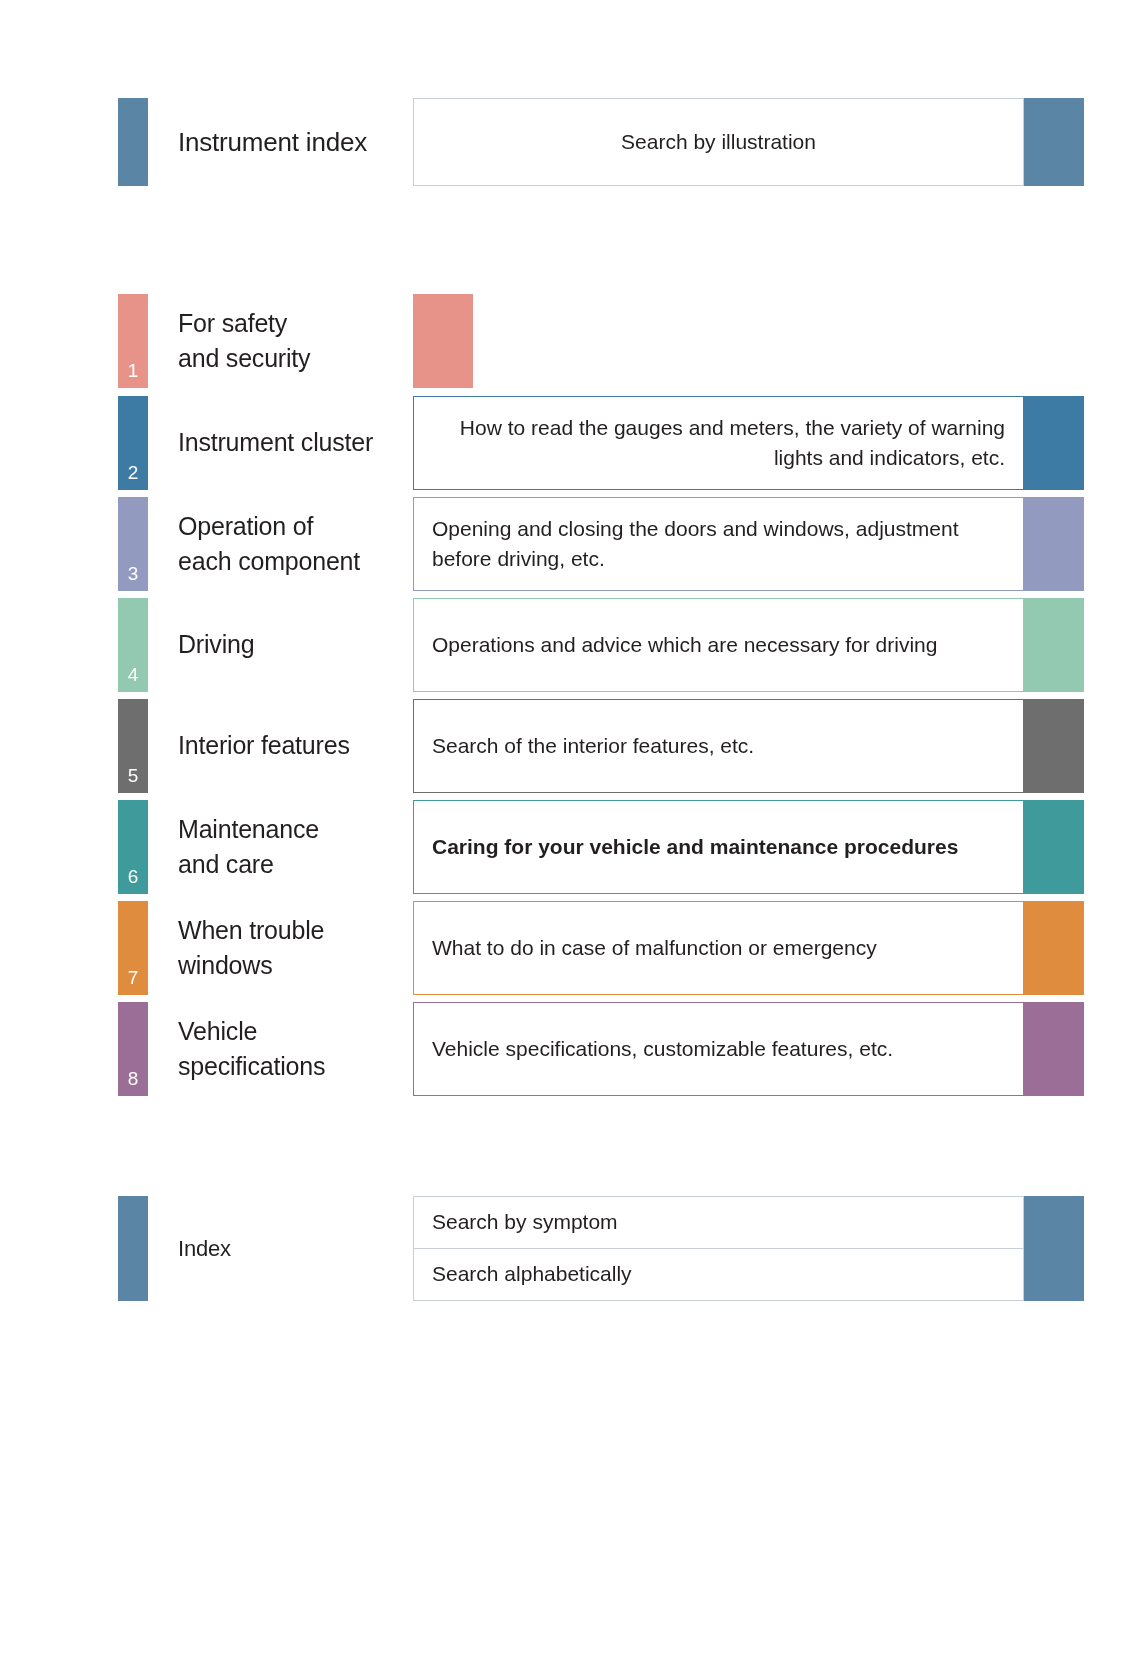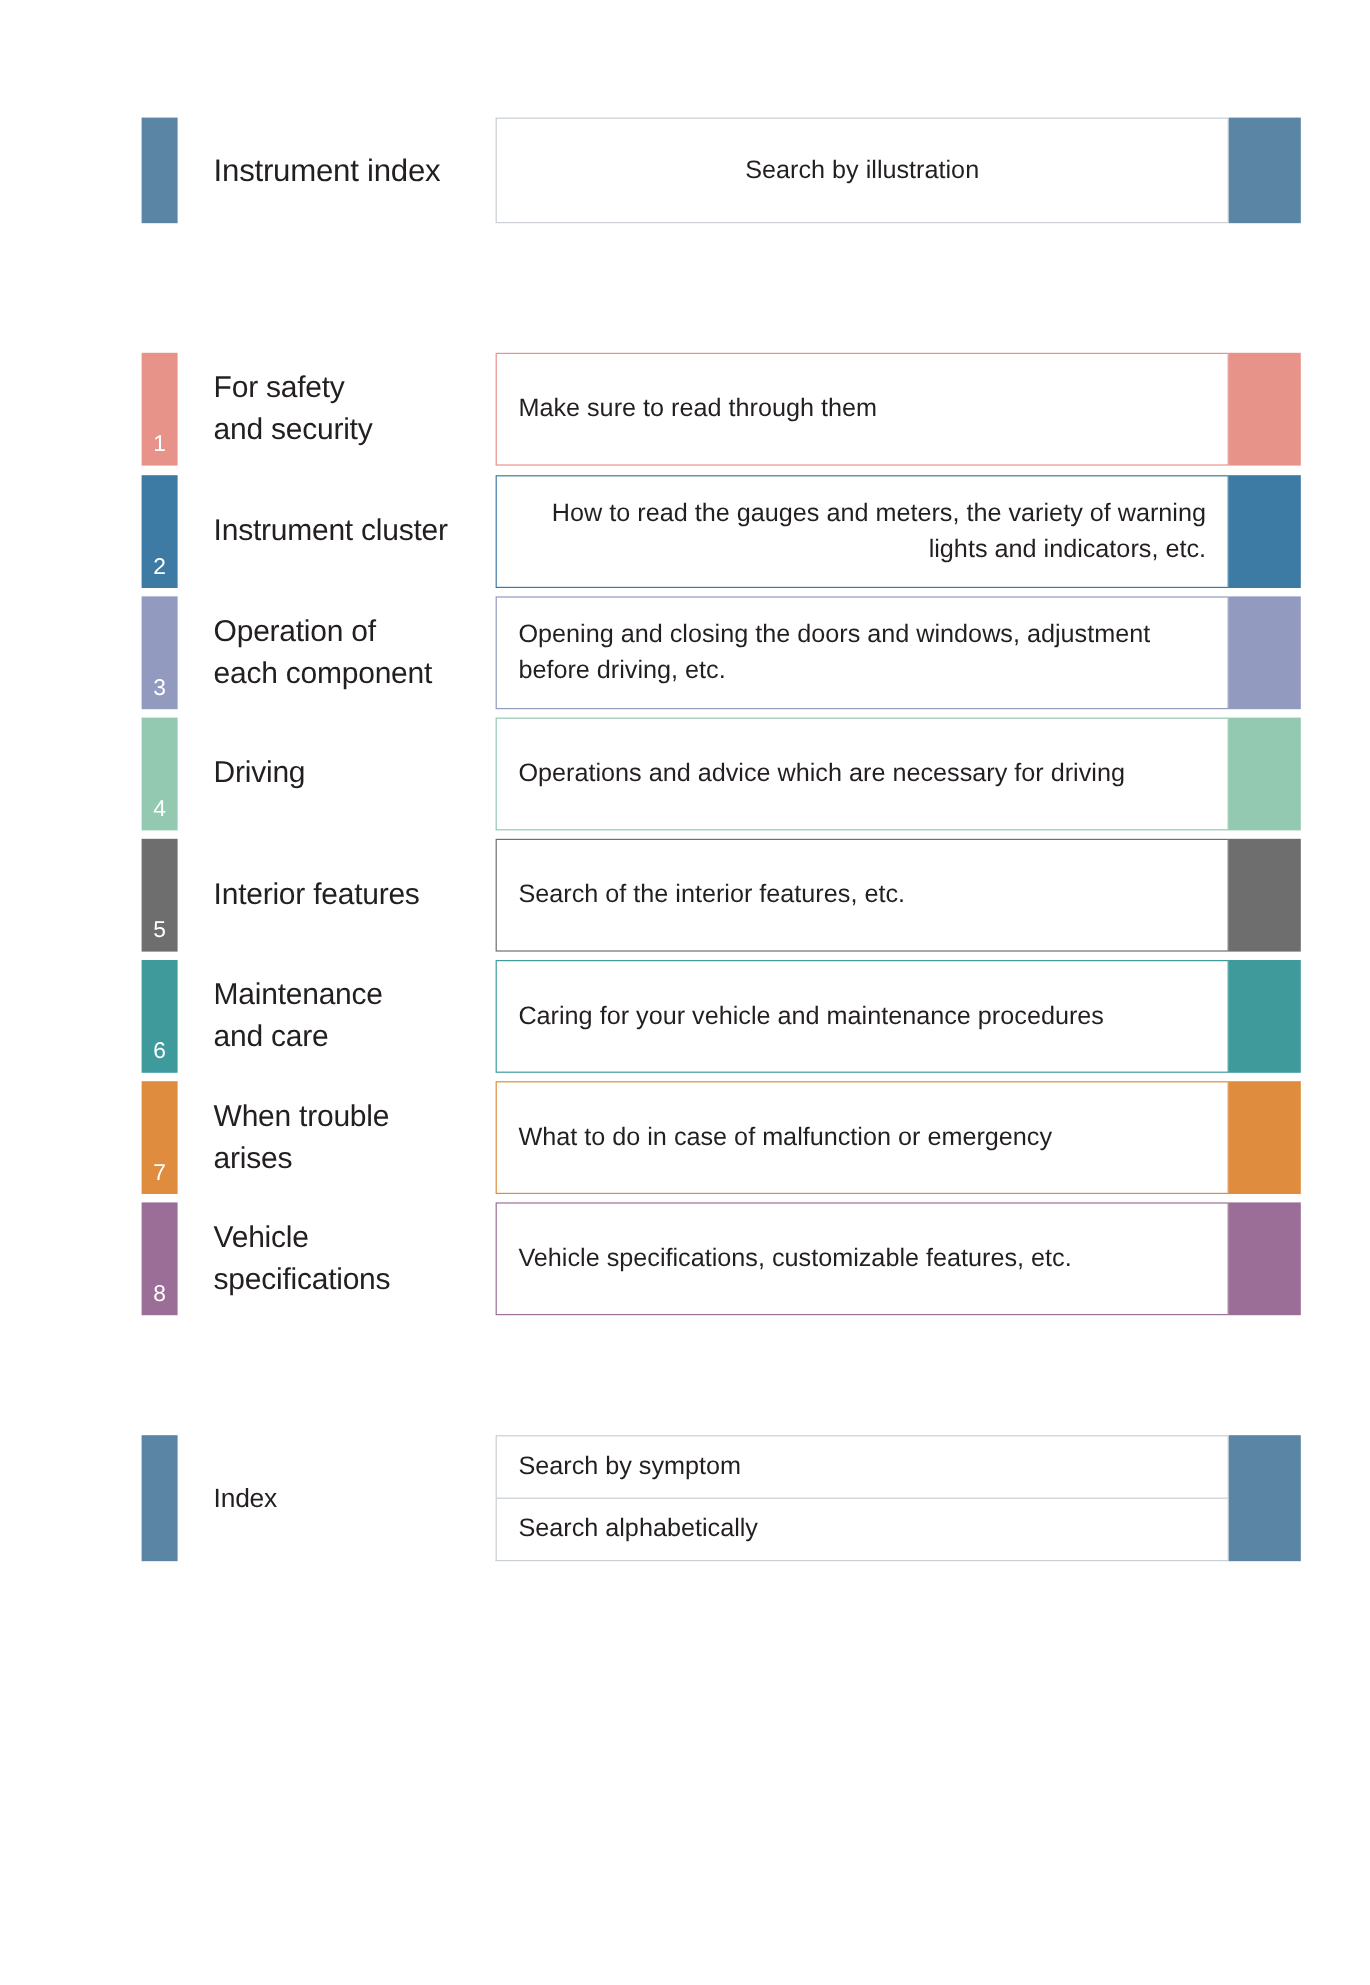--- a/index.html
+++ b/index.html
@@ -123,21 +123,20 @@
 
   <div class="chapters" id="chapters">
       <div class="row ch" style="top: 294px; height: 94px;">
         <div class="chip" style="background: rgb(232, 147, 138);">
           <span class="num">1</span>
         </div>
         <div class="title">
           <span class="line">For safety</span>
           <span class="line">and security</span>
         </div>
-        <div class="desc" style="border-color: rgb(232, 147, 138);">Make sure to read through them</div>
         <div class="endchip" style="background: rgb(232, 147, 138);"></div>
       </div>
       <div class="row ch" style="top: 396px; height: 94px;">
         <div class="chip" style="background: rgb(61, 123, 165);">
           <span class="num">2</span>
         </div>
         <div class="title">
           <span class="line">Instrument cluster</span>
         </div>
         <div class="desc" style="border-color: rgb(61, 123, 165); text-align: right;">How to read the gauges and meters, the variety of warning lights and indicators, etc.</div>
@@ -175,30 +174,30 @@
         <div class="endchip" style="background: rgb(110, 110, 110);"></div>
       </div>
       <div class="row ch" style="top: 800px; height: 94px;">
         <div class="chip" style="background: rgb(63, 154, 156);">
           <span class="num">6</span>
         </div>
         <div class="title">
           <span class="line">Maintenance</span>
           <span class="line">and care</span>
         </div>
-        <div class="desc" style="border-color: rgb(63, 154, 156);">Caring for your vehicle and maintenance procedures</div>
+        <div class="desc" style="border-color: rgb(63, 154, 156); font-weight: bold;">Caring for your vehicle and maintenance procedures</div>
         <div class="endchip" style="background: rgb(63, 154, 156);"></div>
       </div>
       <div class="row ch" style="top: 901px; height: 94px;">
         <div class="chip" style="background: rgb(224, 140, 62);">
           <span class="num">7</span>
         </div>
         <div class="title">
           <span class="line">When trouble</span>
-          <span class="line">arises</span>
+          <span class="line">windows</span>
         </div>
         <div class="desc" style="border-color: rgb(224, 140, 62);">What to do in case of malfunction or emergency</div>
         <div class="endchip" style="background: rgb(224, 140, 62);"></div>
       </div>
       <div class="row ch" style="top: 1002px; height: 94px;">
         <div class="chip" style="background: rgb(154, 110, 150);">
           <span class="num">8</span>
         </div>
         <div class="title">
           <span class="line">Vehicle</span>

